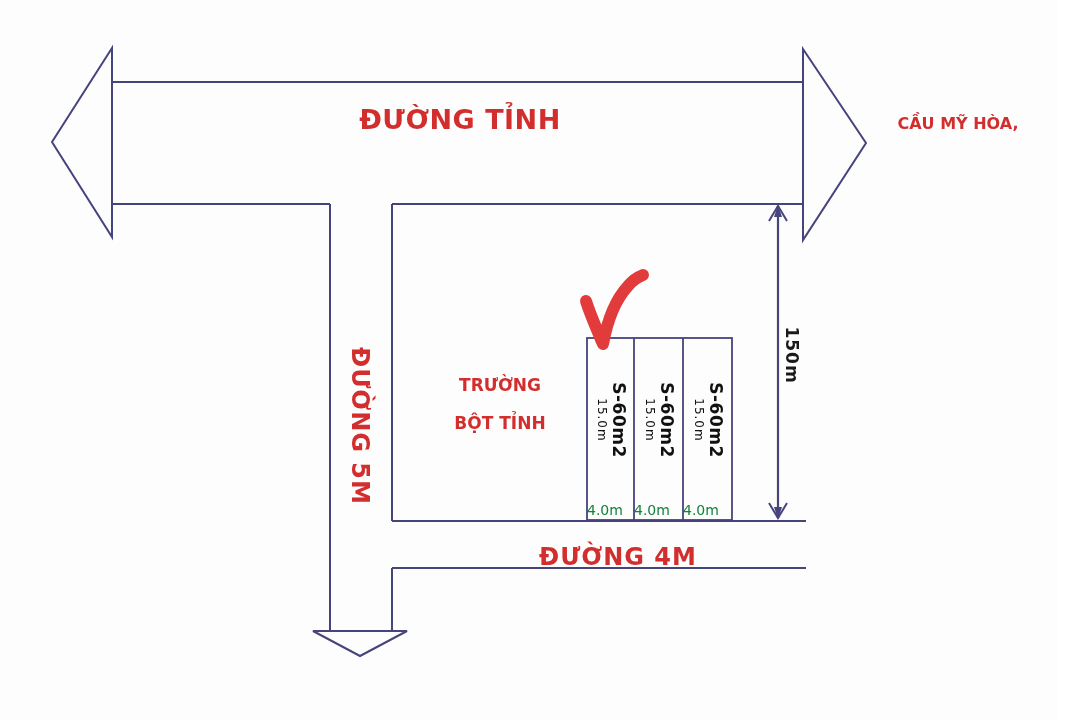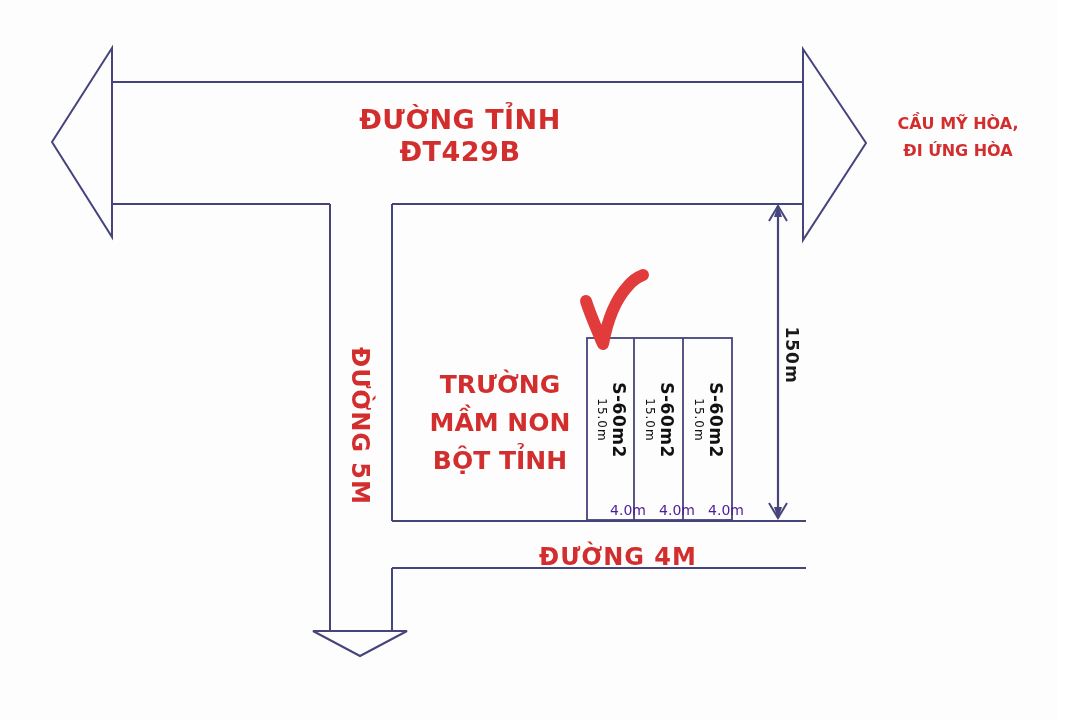--- a/index.html
+++ b/index.html
@@ -11,41 +11,41 @@
     overflow:hidden;
   }
   #linework{position:absolute;left:0;top:0;}
   .lbl{position:absolute;color:#d32e2e;font-weight:bold;text-align:center;}
   .top-road-label{left:300px;top:104px;width:320px;font-size:27px;line-height:32px;letter-spacing:.5px;}
   .destination-label{left:862px;top:110px;width:192px;font-size:16px;line-height:27px;}
   .road5m-label{
     left:360px;top:426px;width:auto;white-space:nowrap;font-size:24px;
     transform:translate(-50%,-50%) rotate(90deg);letter-spacing:1px;
   }
-  .school-label{left:400px;top:366px;width:200px;font-size:25px;line-height:38px;}
+  .school-label{left:400px;top:366px;width:200px;font-size:17px;line-height:38px;}
   .road4m-label{left:468px;top:543px;width:300px;font-size:24px;letter-spacing:1px;}
   .dim-label{
     position:absolute;left:792px;top:355px;color:#1a1a1a;font-weight:bold;font-size:17px;
     white-space:nowrap;transform:translate(-50%,-50%) rotate(90deg);letter-spacing:1px;
   }
   .plots{position:absolute;left:587px;top:338px;width:145px;height:182px;}
   .plot{position:absolute;top:0;height:100%;}
   .plot1{left:0;width:47px;}
   .plot2{left:47px;width:49px;}
   .plot3{left:96px;width:49px;}
   .plot-rot{
     position:absolute;left:50%;top:45%;
     transform:translate(-50%,-50%) rotate(90deg);
     text-align:center;white-space:nowrap;color:#111;
   }
   .plot-area{font-size:17px;font-weight:bold;letter-spacing:.5px;line-height:19px;}
   .plot-depth{font-size:12px;line-height:15px;letter-spacing:1px;}
   .plot-width{
-    position:absolute;left:0;bottom:2px;width:100%;text-align:right;
-    color:#4c1d95;font-size:14px;padding-left:12px;
+    position:absolute;left:0;bottom:2px;width:100%;text-align:left;
+    color:#15803d;font-size:14px;
   }
 </style>
 </head>
 <body>
 
 <div id="stage">
 
   <svg id="linework" width="1065" height="720" viewBox="0 0 1065 720" fill="none" stroke="#45447b" stroke-width="2">
 
     <path d="M112,82 H803"></path>
@@ -70,33 +70,30 @@
     <polyline points="769,221 778,206 787,221"></polyline>
     <polyline points="769,503 778,518 787,503"></polyline>
     <polygon points="774,217 778,205 782,217" fill="#45447b" stroke="none"></polygon>
     <polygon points="774,507 778,519 782,507" fill="#45447b" stroke="none"></polygon>
 
     <path d="M586,301 C590,314 597,330 603,344 C608,317 616,299 628,286 C632,281 638,277 643,275" stroke="#e23b3b" stroke-width="12" stroke-linecap="round" stroke-linejoin="round"></path>
   </svg>
 
   <div class="lbl top-road-label">
     <div>ĐƯỜNG TỈNH</div>
-    <div>ĐT429B</div>
   </div>
 
   <div class="lbl destination-label">
     <div>CẦU MỸ HÒA,</div>
-    <div>ĐI ỨNG HÒA</div>
   </div>
 
   <div class="lbl road5m-label">ĐƯỜNG 5M</div>
 
   <div class="lbl school-label">
     <div>TRƯỜNG</div>
-    <div>MẦM NON</div>
     <div>BỘT TỈNH</div>
   </div>
 
   <div class="lbl road4m-label">ĐƯỜNG 4M</div>
 
   <div class="dim-label">150m</div>
 
   <div class="plots">
 
     <div class="plot plot1">

